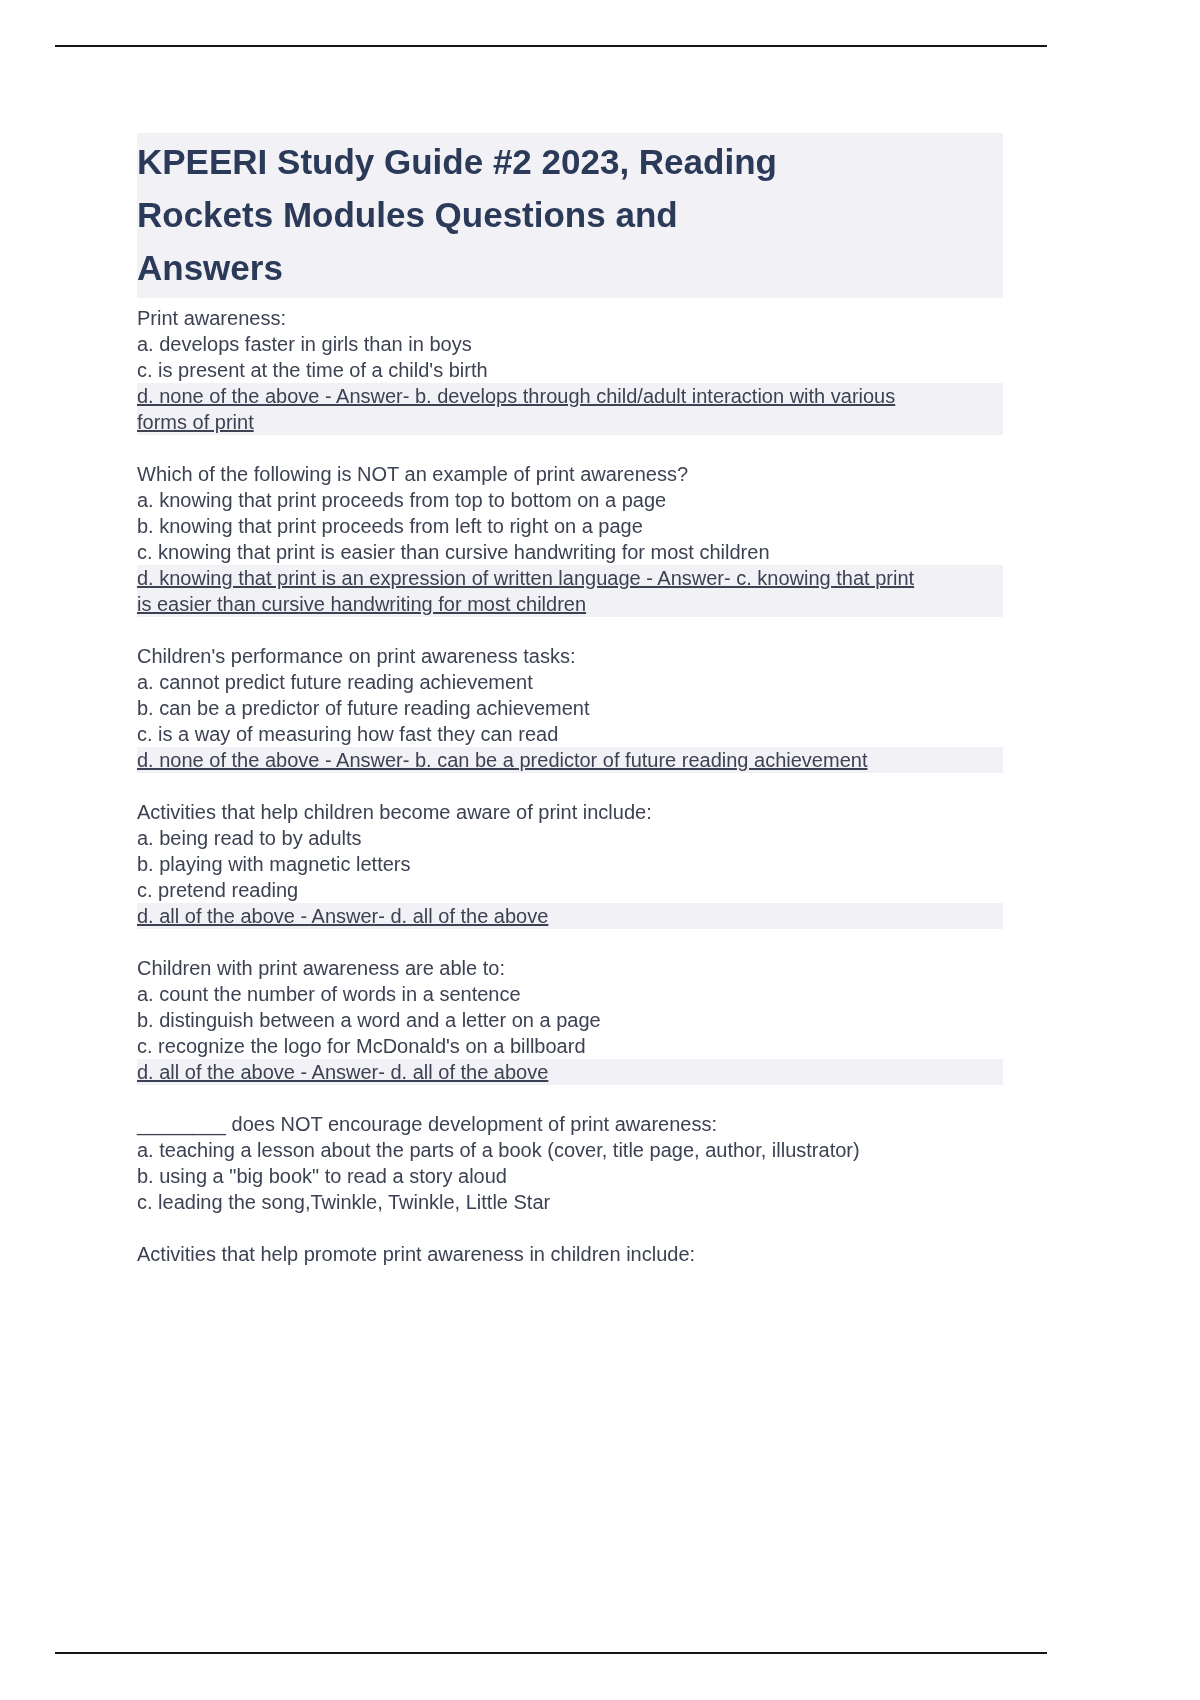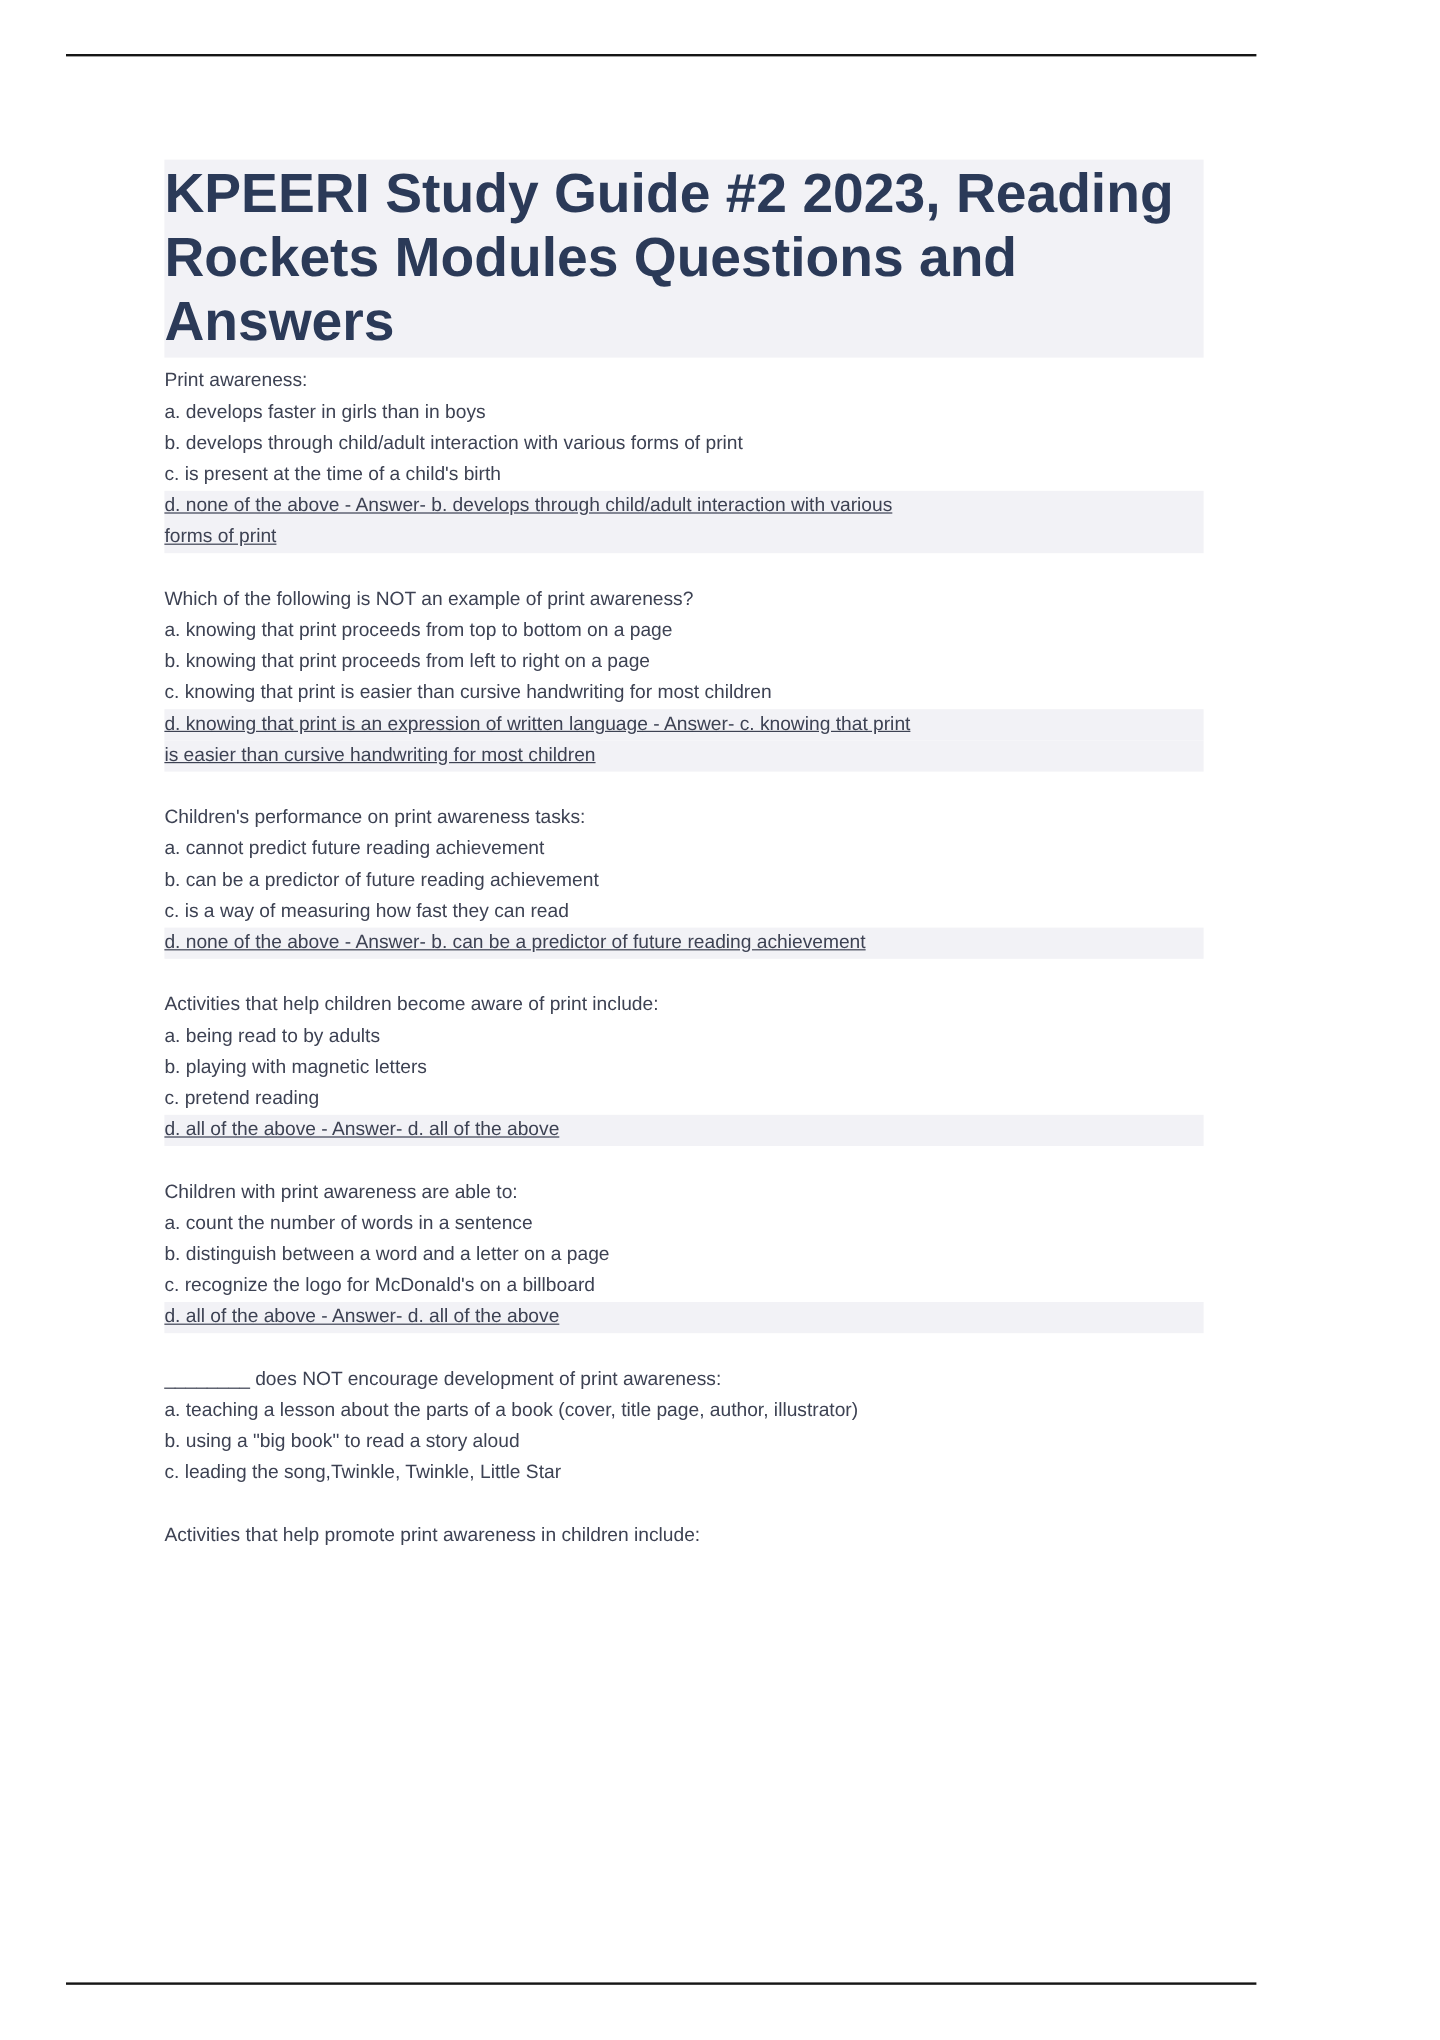--- a/index.html
+++ b/index.html
@@ -28,34 +28,34 @@
     position: absolute;
     left: 137px;
     top: 133px;
     width: 866px;
   }
 
   .title-block {
     background: #f2f2f6;
     color: #2b3a58;
     font-weight: bold;
-    font-size: 46px;
+    font-size: 35px;
     line-height: 53px;
     margin: 0 0 7px 0;
     padding: 2px 0 4px 0;
   }
   .title-line {
     white-space: nowrap;
   }
 
   .question {
     margin-bottom: 26px;
   }
   .line {
-    font-size: 16px;
+    font-size: 20px;
     line-height: 26px;
     color: #3d4253;
     white-space: nowrap;
   }
   .line.hl {
     background: #f2f2f6;
     text-decoration: underline;
   }
 </style>
 </head>
@@ -67,21 +67,20 @@
   <div class="content">
     <h1 class="title-block" id="title-lines">
         <div class="title-line">KPEERI Study Guide #2 2023, Reading</div>
         <div class="title-line">Rockets Modules Questions and</div>
         <div class="title-line">Answers</div>
       </h1>
     <div id="questions">
         <div class="question">
           <div class="line">Print awareness:</div>
           <div class="line">a. develops faster in girls than in boys</div>
-          <div class="line">b. develops through child/adult interaction with various forms of print</div>
           <div class="line">c. is present at the time of a child's birth</div>
           <div class="line hl">d. none of the above - Answer- b. develops through child/adult interaction with various</div>
           <div class="line hl">forms of print</div>
         </div>
         <div class="question">
           <div class="line">Which of the following is NOT an example of print awareness?</div>
           <div class="line">a. knowing that print proceeds from top to bottom on a page</div>
           <div class="line">b. knowing that print proceeds from left to right on a page</div>
           <div class="line">c. knowing that print is easier than cursive handwriting for most children</div>
           <div class="line hl">d. knowing that print is an expression of written language - Answer- c. knowing that print</div>

